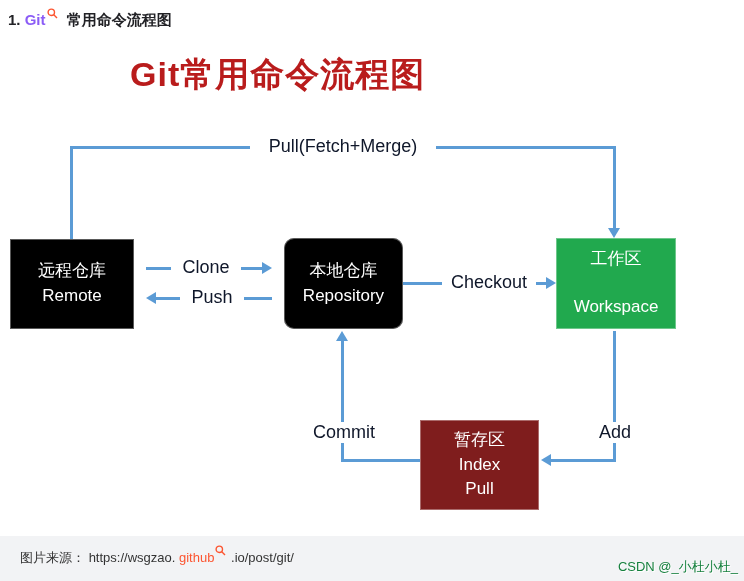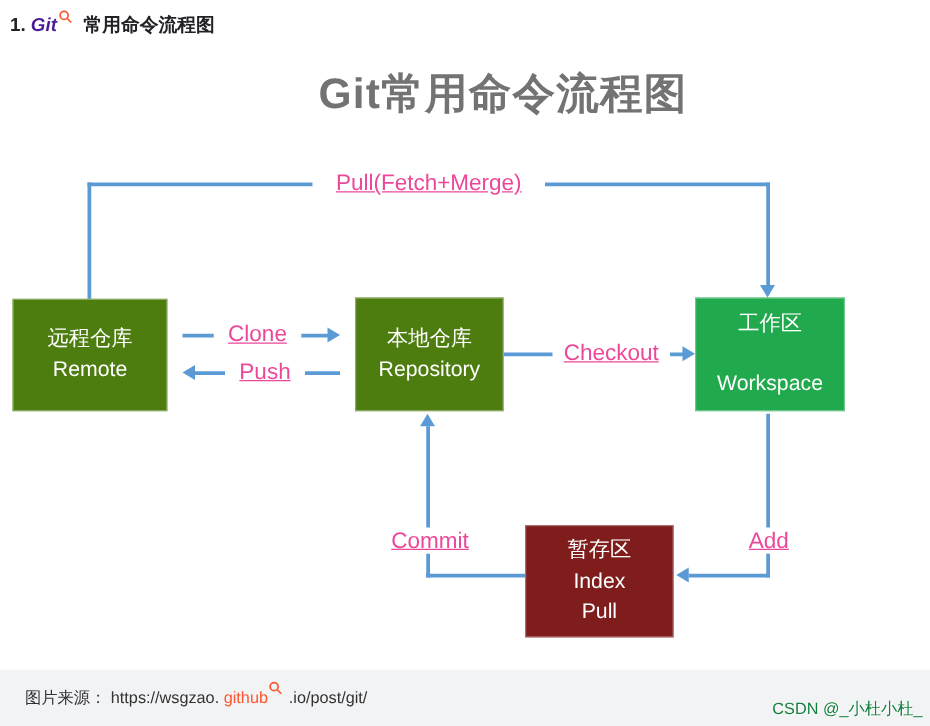--- a/index.html
+++ b/index.html
@@ -11,54 +11,54 @@
     font-family: "Liberation Sans", "DejaVu Sans", sans-serif;
     overflow: hidden;
   }
 
   
   .heading {
     position: absolute; left: 8px; top: 11px;
     font-size: 15px; font-weight: 700; color: #222226;
     white-space: nowrap;
   }
-  .heading .kw { color: #4c1d95; font-style: italic; }
+  .heading .kw { color: #8b5cf6; }
   .heading .rest { margin-left: 4px; }
   .sup-icon {
     display: inline-block;
     position: relative; top: -6px;
     width: 11px; height: 11px;
     margin: 0 1px;
   }
 
   
   .diagram { position: absolute; left: 0; top: 0; width: 744px; height: 536px; }
 
   .dia-title {
     position: absolute; left: 130px; top: 52px; width: 420px;
-    text-align: right;
-    font-size: 34px; font-weight: 600; color: #737373;
+    text-align: left;
+    font-size: 34px; font-weight: 600; color: #b91c1c;
     letter-spacing: 1px;
     white-space: nowrap;
   }
 
   .node {
     position: absolute;
     display: flex; flex-direction: column;
     align-items: center; justify-content: center;
     color: #ffffff; font-size: 17px; line-height: 1.45;
     text-align: center;
     box-shadow: 0 0 0 1px rgba(255,255,255,0.35) inset;
   }
-  .node-blue  { background: #4d7c0f; }
+  .node-blue  { background: #000000; }
   .node-green { background: #21a94e; }
   .node-red   { background: #7f1d1d; text-align: center; }
 
   .node-remote     { left: 10px;  top: 239px; width: 124px; height: 90px; }
-  .node-repository { left: 284px; top: 238px; width: 119px; height: 91px; }
+  .node-repository { left: 284px; top: 238px; width: 119px; height: 91px; border-radius: 10px; }
   .node-workspace  { left: 556px; top: 238px; width: 120px; height: 91px; gap: 23px; }
   .node-index      { left: 420px; top: 420px; width: 119px; height: 90px; }
 
   .line { position: absolute; background: #5b9bd5; }
   .l-pull-top     { left: 70px;  top: 146px; width: 546px; height: 3px; }
   .l-pull-left-v  { left: 70px;  top: 146px; width: 3px;  height: 93px; }
   .l-pull-right-v { left: 613px; top: 146px; width: 3px;  height: 83px; }
   .l-clone        { left: 146px; top: 267px; width: 118px; height: 3px; }
   .l-push         { left: 154px; top: 297px; width: 118px; height: 3px; }
   .l-checkout     { left: 403px; top: 282px; width: 145px; height: 3px; }
@@ -76,26 +76,25 @@
   .a-pull-in     { left: 608px; top: 228px; }
   .a-clone-in    { left: 262px; top: 262px; }
   .a-push-in     { left: 146px; top: 292px; }
   .a-checkout-in { left: 546px; top: 277px; }
   .a-commit-in   { left: 336px; top: 331px; }
   .a-add-in      { left: 541px; top: 454px; }
 
   .edge-label {
     position: absolute;
     background: #ffffff;
-    color: #ec4899;
+    color: #0f172a;
     font-size: 18px;
     text-align: center;
     white-space: nowrap;
     line-height: 21px;
-    text-decoration: underline;
   }
   .lab-pull     { left: 250px; top: 136px; width: 186px; }
   .lab-clone    { left: 171px; top: 257px; width: 70px; }
   .lab-push     { left: 180px; top: 287px; width: 64px; }
   .lab-checkout { left: 442px; top: 272px; width: 94px; }
   .lab-commit   { left: 306px; top: 422px; width: 76px; }
   .lab-add      { left: 589px; top: 422px; width: 52px; }
 
   .wm-diagram {
     position: absolute; left: 546px; top: 494px;

